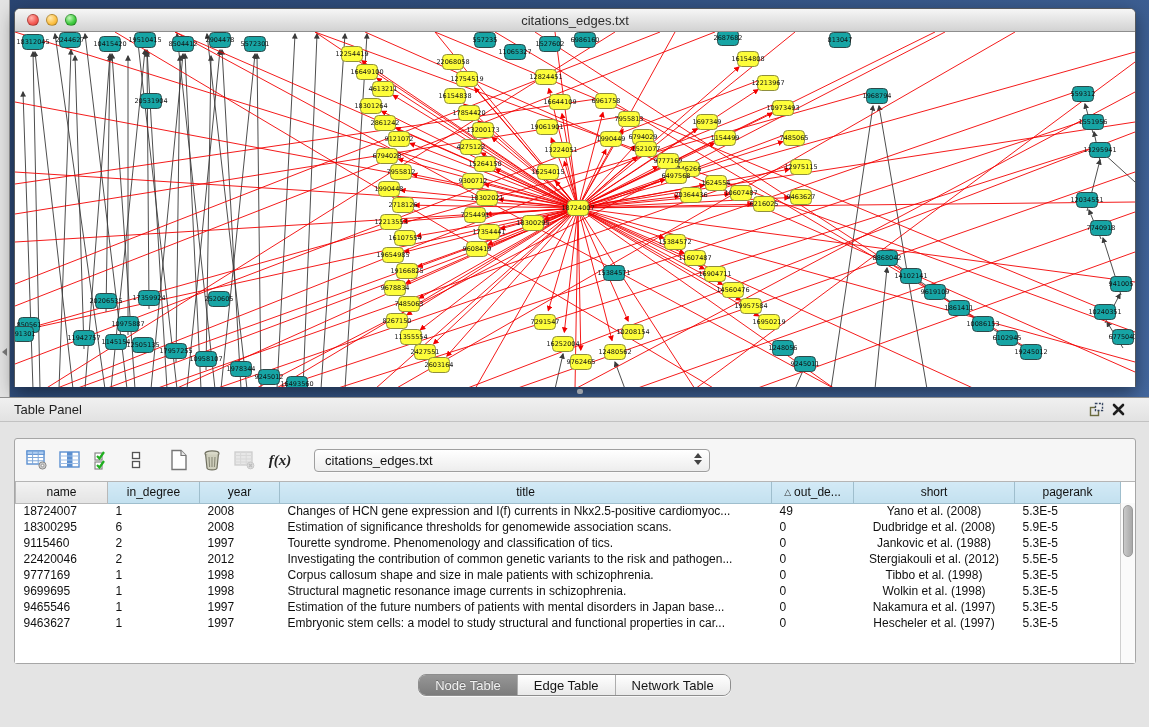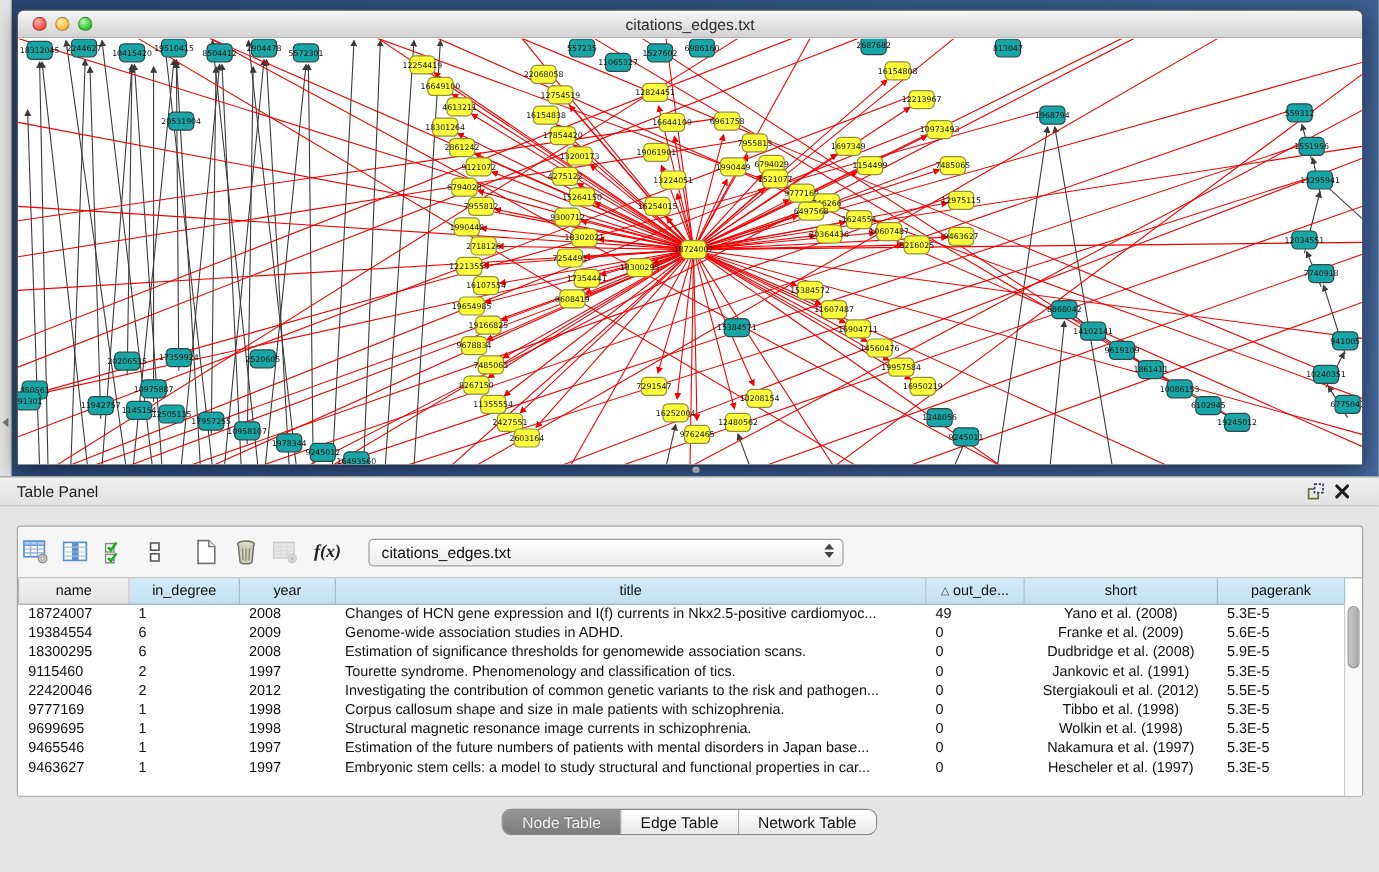--- a/index.html
+++ b/index.html
@@ -37,21 +37,21 @@
     background:#e4e4e4; border-top:1px solid #8f8f8f; }
   #panel-header { height:24px; background:linear-gradient(#f0f0f0,#e2e2e2);
     border-bottom:1px solid #c2c2c2; display:flex; align-items:center; }
   #panel-header .panel-title { font-size:13px; color:#1f1f1f; padding-left:14px; }
   #panel-header .spacer { flex:1; }
   .panel-btn { width:22px; height:20px; display:flex; align-items:center; justify-content:center; cursor:pointer; }
   #panel-header { padding-right:20px; }
 
   #table-container { position:absolute; left:14px; top:40px; width:1122px; height:226px;
     background:#f6f6f6; border:1px solid #a6a6a6; border-radius:3px; }
-  #toolbar { height:42px; display:flex; align-items:center; padding-left:0; }
+  #toolbar { height:42px; display:flex; align-items:center; padding-left:7px; }
   .tool-btn { width:30px; height:30px; display:flex; align-items:center; justify-content:center;
     margin-right:3px; border-radius:4px; cursor:pointer; }
   .tool-btn.disabled { opacity:0.45; cursor:default; }
   .fx-btn { font-family:"Liberation Serif", serif; font-style:italic; font-weight:bold;
     font-size:15px; color:#222; width:34px; }
   #table-combo { margin-left:14px; width:396px; height:23px; border:1px solid #9f9f9f; border-radius:4px;
     background:linear-gradient(#ffffff,#ededed); display:flex; align-items:center; position:relative; cursor:pointer;
     box-shadow:0 1px 0 rgba(255,255,255,0.6); }
   #table-combo .combo-text { font-size:13px; color:#111; padding-left:10px; }
   #table-combo .combo-arrows { position:absolute; right:7px; top:3px; display:flex; flex-direction:column; gap:2px; }
@@ -880,44 +880,35 @@
             <tr>
               <td>18724007</td>
               <td>1</td>
               <td>2008</td>
               <td>Changes of HCN gene expression and I(f) currents in Nkx2.5-positive cardiomyoc...</td>
               <td>49</td>
               <td class="c-center">Yano et al. (2008)</td>
               <td>5.3E-5</td>
             </tr>
             <tr>
-              <td>19384554</td>
-              <td>6</td>
-              <td>2009</td>
-              <td>Genome-wide association studies in ADHD.</td>
-              <td>0</td>
-              <td class="c-center">Franke et al. (2009)</td>
-              <td>5.6E-5</td>
-            </tr>
-            <tr>
               <td>18300295</td>
               <td>6</td>
               <td>2008</td>
               <td>Estimation of significance thresholds for genomewide association scans.</td>
               <td>0</td>
               <td class="c-center">Dudbridge et al. (2008)</td>
               <td>5.9E-5</td>
             </tr>
             <tr>
               <td>9115460</td>
               <td>2</td>
               <td>1997</td>
               <td>Tourette syndrome. Phenomenology and classification of tics.</td>
               <td>0</td>
-              <td class="c-center">Jankovic et al. (1991)</td>
+              <td class="c-center">Jankovic et al. (1988)</td>
               <td>5.3E-5</td>
             </tr>
             <tr>
               <td>22420046</td>
               <td>2</td>
               <td>2012</td>
               <td>Investigating the contribution of common genetic variants to the risk and pathogen...</td>
               <td>0</td>
               <td class="c-center">Stergiakouli et al. (2012)</td>
               <td>5.5E-5</td>

